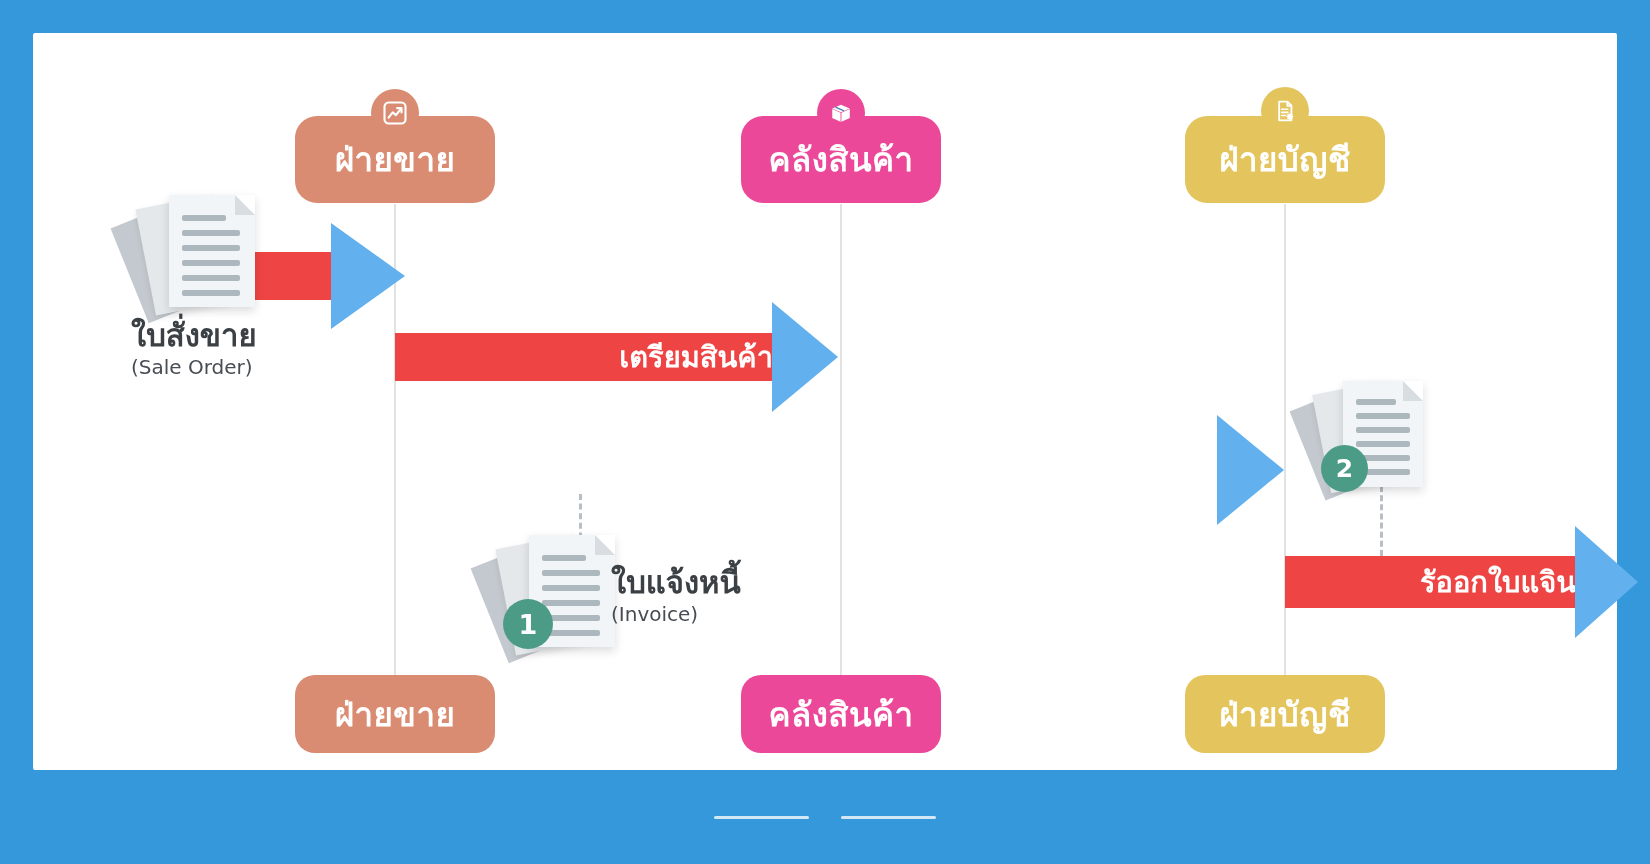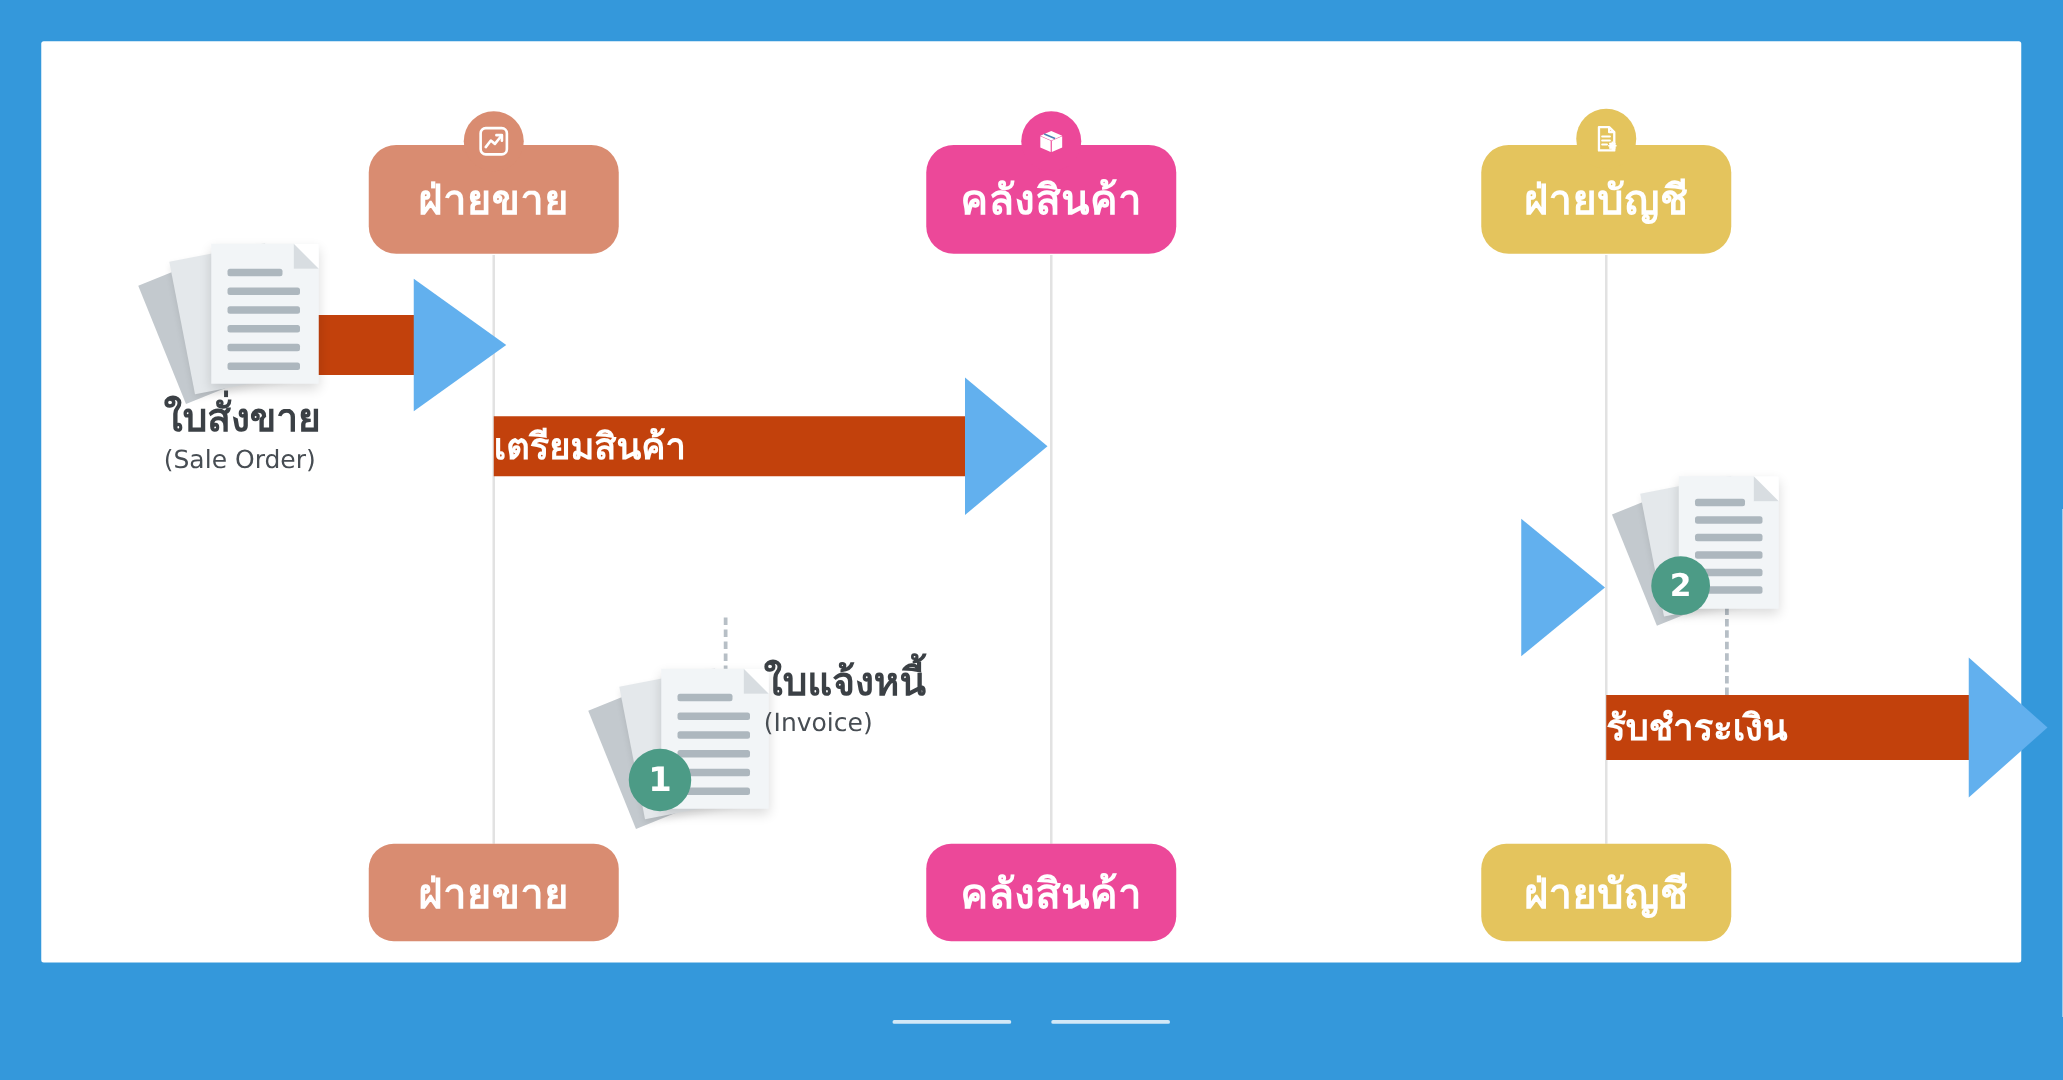--- a/index.html
+++ b/index.html
@@ -35,22 +35,22 @@
   .hdr-accounting-b{left:1152px;}
   .icon-circle{
     position:absolute;width:48px;height:48px;border-radius:50%;z-index:6;
     display:flex;align-items:center;justify-content:center;
   }
   .ic-sales{left:338px;top:56px;}
   .ic-warehouse{left:784px;top:56px;}
   .ic-accounting{left:1228px;top:54px;}
   
   .arrow-body{
-    position:absolute;background:#c2410c;z-index:2;
-    display:flex;align-items:center;justify-content:flex-start;
+    position:absolute;background:#ef4444;z-index:2;
+    display:flex;align-items:center;justify-content:flex-end;
     color:#fff;font-size:29px;font-weight:bold;
   }
   .arrow-head{position:absolute;width:0;height:0;z-index:2;}
   .b1{left:190px;top:219px;width:110px;height:48px;}
   .h1{left:298px;top:190px;border-top:53px solid transparent;border-bottom:53px solid transparent;border-left:74px solid #62B0EE;}
   .b2{left:362px;top:300px;width:378px;height:48px;}
   .h2{left:739px;top:269px;border-top:55px solid transparent;border-bottom:55px solid transparent;border-left:66px solid #62B0EE;}
   .b3{left:362px;top:413px;width:823px;height:48px;}
   .h3{left:1184px;top:382px;border-top:55px solid transparent;border-bottom:55px solid transparent;border-left:67px solid #62B0EE;}
   .b4{left:1252px;top:523px;width:291px;height:52px;}
@@ -85,21 +85,21 @@
     display:flex;align-items:center;justify-content:center;
     font-weight:bold;z-index:4;
   }
   .badge-1{left:18px;top:64px;width:50px;height:50px;font-size:27px;}
   .badge-2{left:18px;top:64px;width:47px;height:47px;font-size:25px;}
   
   .doc-label{position:absolute;z-index:3;line-height:1.1;}
   .doc-title{font-size:31px;font-weight:bold;color:#3B4045;}
   .doc-sub{font-size:20px;color:#474D53;margin-top:4px;}
   .lbl-sale{left:98px;top:285px;}
-  .lbl-invoice{left:578px;top:496px;}
+  .lbl-invoice{left:578px;top:532px;}
   .lbl-receipt{left:1388px;top:382px;}
   .lbl-receipt .doc-title{font-size:29px;}
   
   .footer{
     position:absolute;left:0;top:770px;width:1650px;height:94px;
     display:flex;align-items:center;justify-content:center;gap:32px;
   }
   .footer .dash{width:95px;height:3px;background:rgba(255,255,255,.78);border-radius:2px;}
   .footer h1{margin:0;color:#fff;font-size:45px;font-weight:bold;letter-spacing:.5px;}
   svg{display:block;}
@@ -117,21 +117,21 @@
   <div class="arrow-head h1"></div>
 
   <div class="arrow-body b2">
     <span>เตรียมสินค้า</span>
   </div>
   <div class="arrow-head h2"></div>
 
   <div class="arrow-head h3"></div>
 
   <div class="arrow-body b4">
-    <span>รับชำระเงิน</span>
+    <span>รัออกใบแจิน</span>
   </div>
   <div class="arrow-head h4"></div>
 
   <div class="dashed-v d1"></div>
   <div class="dashed-v d2"></div>
 
   <div class="doc-stack doc-sale">
     <div class="sheet s3"></div>
     <div class="sheet s2"></div>
     <div class="sheet front">

